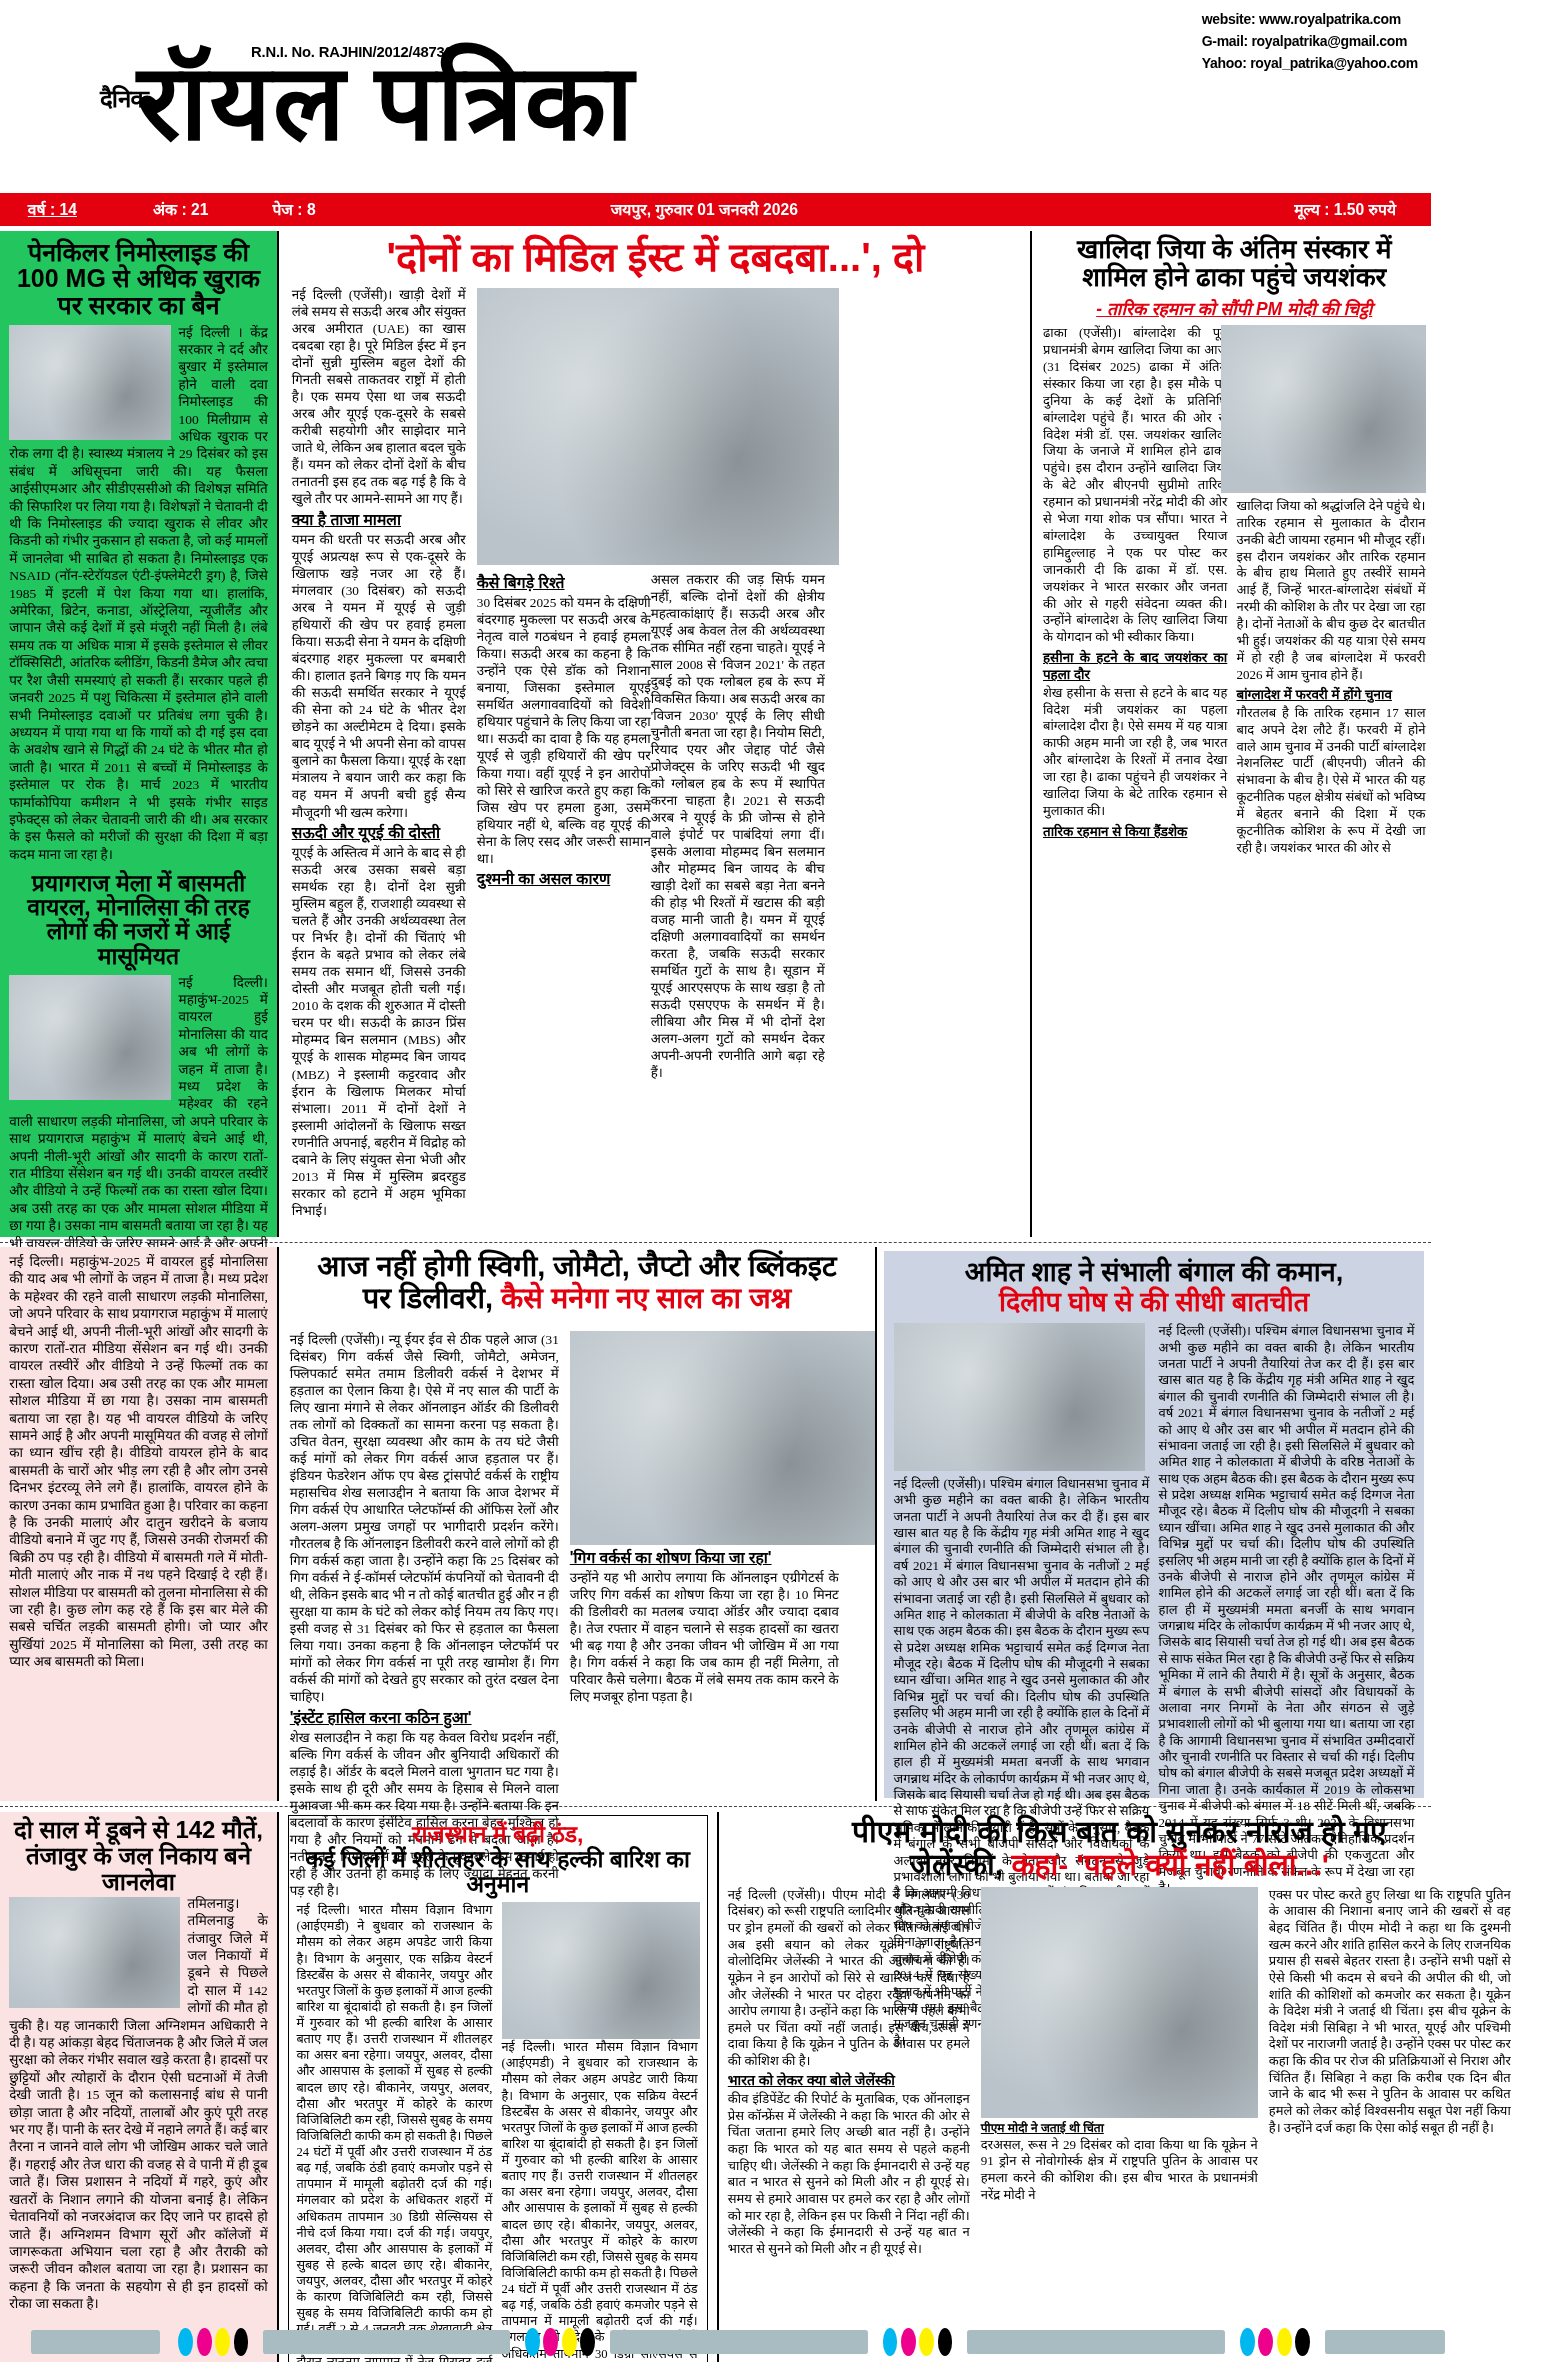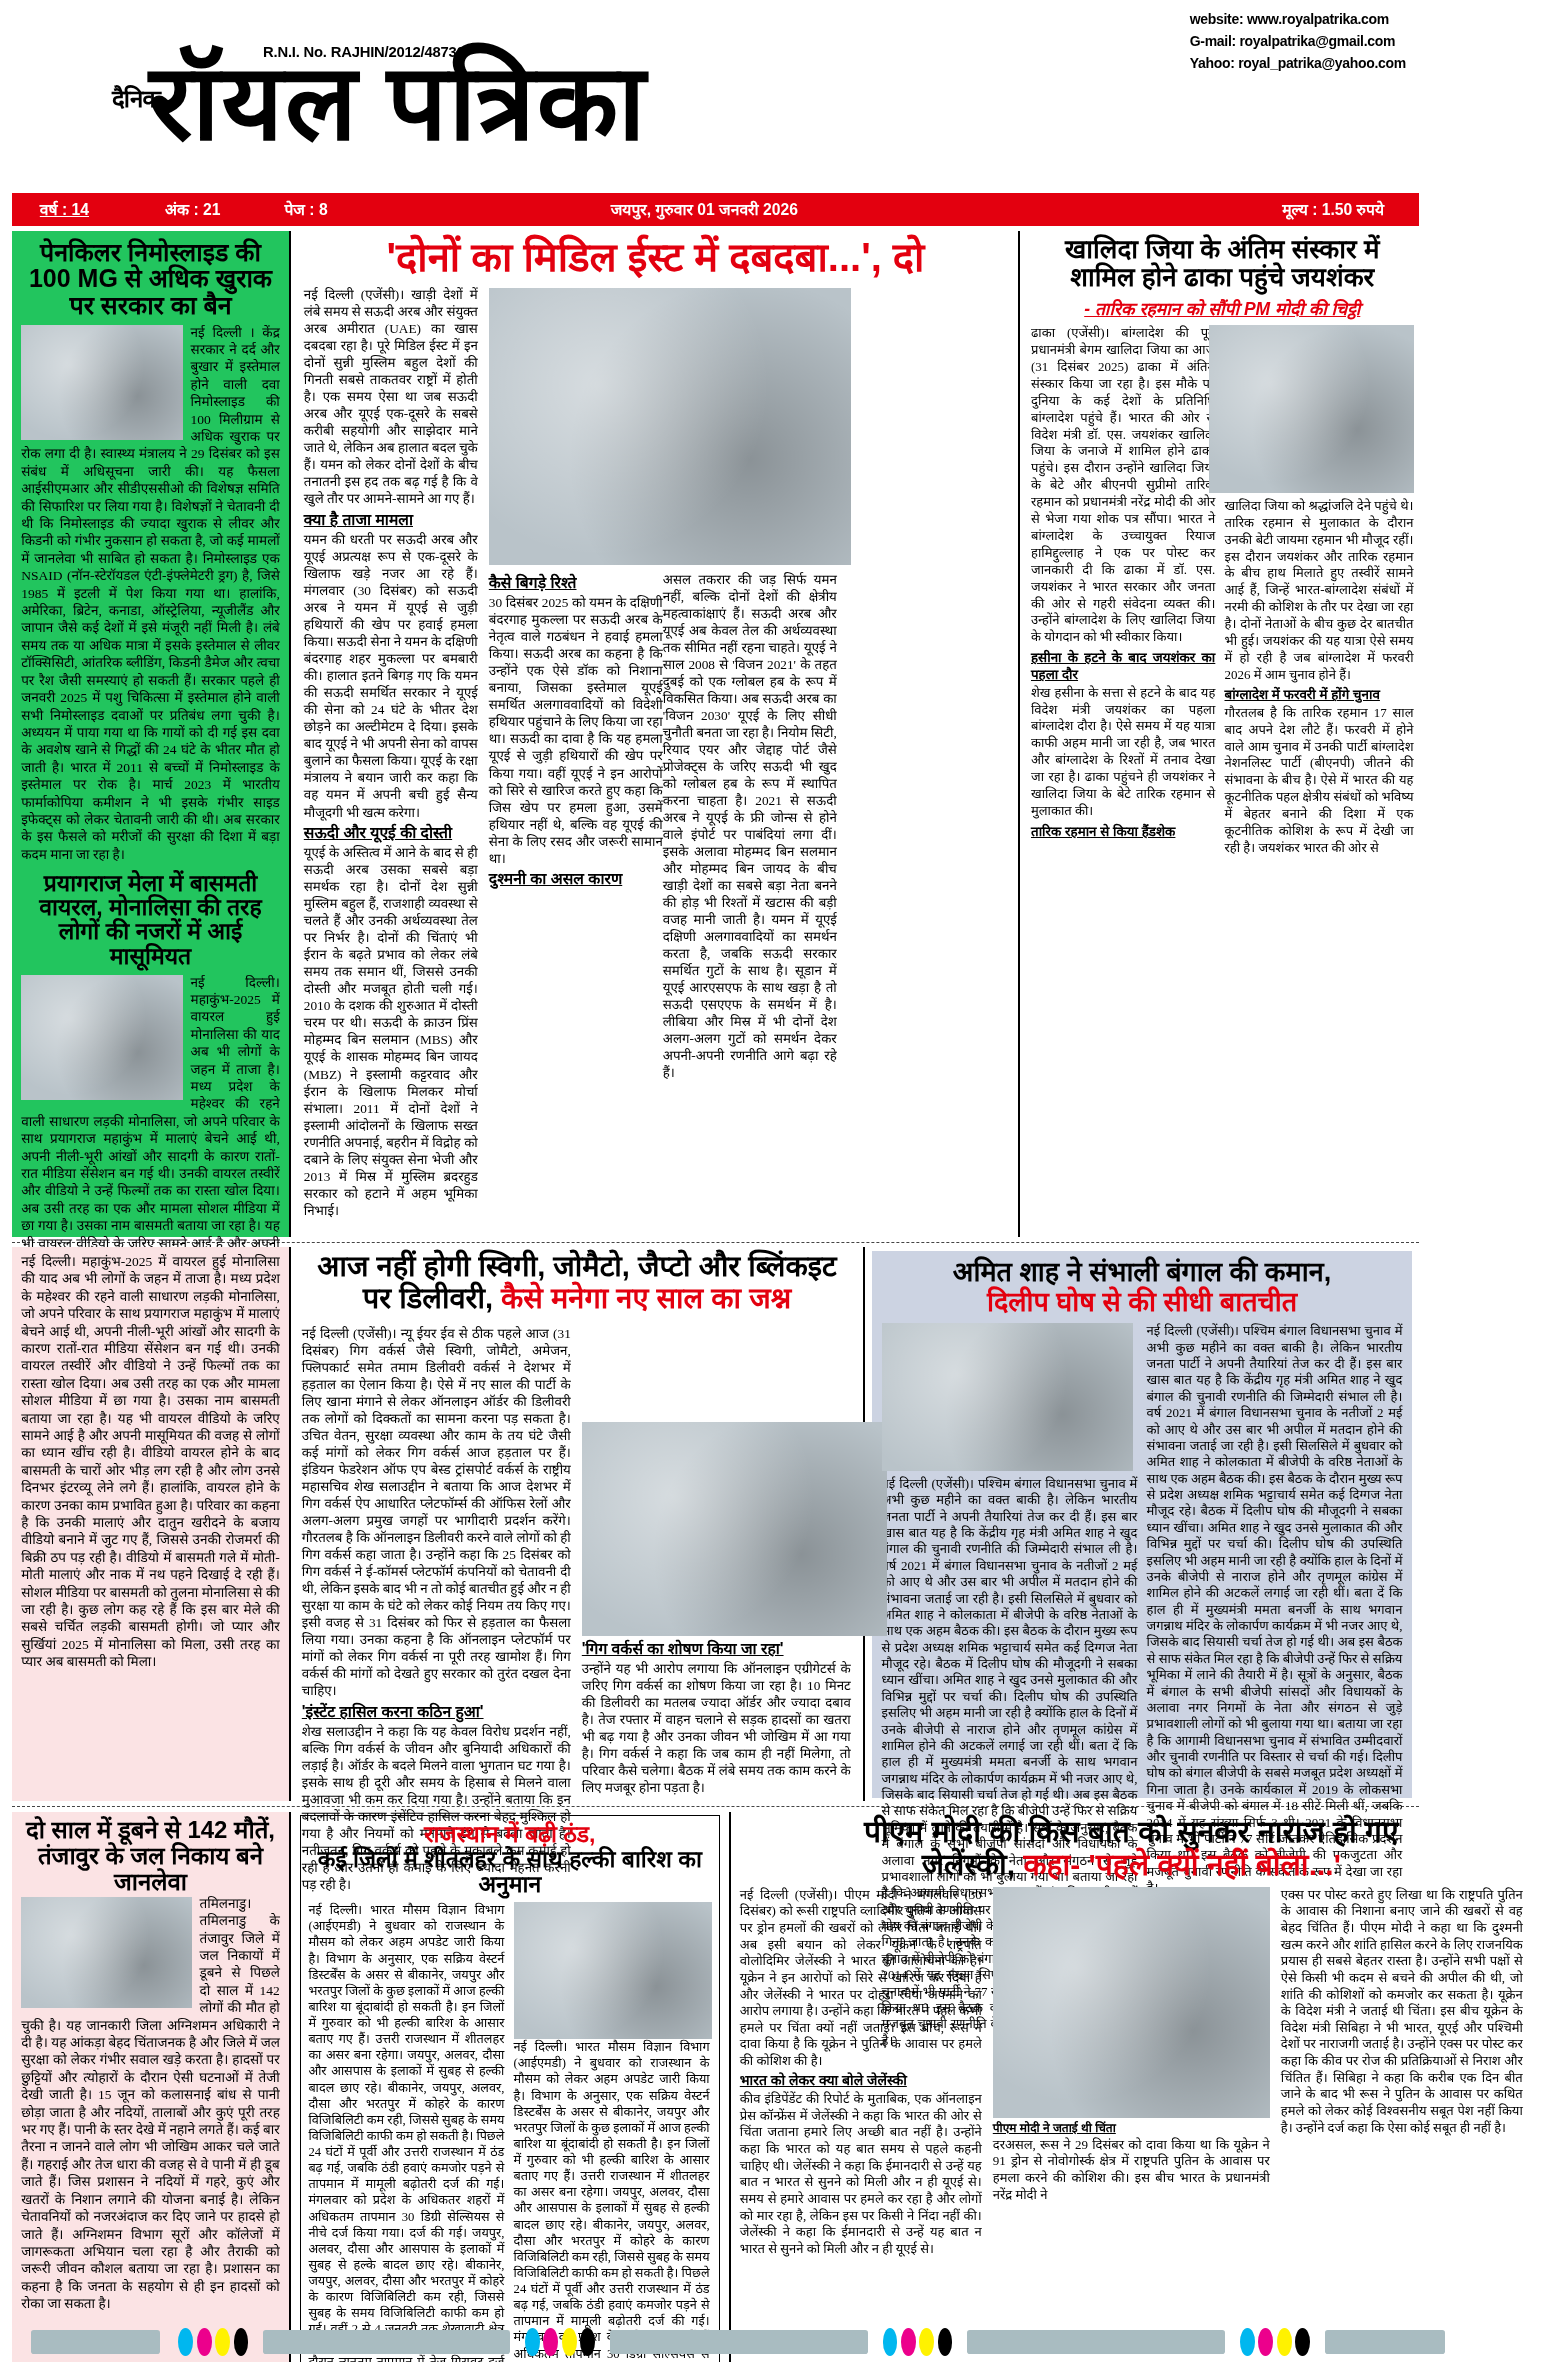--- a/index.html
+++ b/index.html
@@ -4,21 +4,21 @@
 <style>
   * { box-sizing: border-box; margin: 0; padding: 0; }
   body {
     width: 1567px; height: 2363px;
     background: #ffffff;
     font-family: "Liberation Serif", "DejaVu Serif", serif;
     color: #000;
     overflow: hidden;
     position: relative;
   }
-  .page { width: 1431px; height: 2363px; position: relative; padding: 0 12px; }
+  .page { width: 1431px; height: 2363px; position: relative; padding: 0 0; }
 
   
   .contactblock {
     position: absolute; right: 13px; top: 9.2px;
     text-align: left; font-size: 14px; line-height: 1.55;
     font-family: "Liberation Sans", sans-serif; font-weight: 700;
     letter-spacing: -0.3px;
   }
   .rni {
     position: absolute; left: 251px; top: 44px;
@@ -104,21 +104,21 @@
   .rc { width: 189px; font-size: 13px; line-height:1.30; text-align: justify; }
   .rphoto { width: 205px; height: 168px; float: right; margin: 0 0 4.6px 7.4px; }
 
   
   .mid-zone { display:flex; height: 554px; margin-top: 3.7px; }
   .mz-left { width: 277px; background:#fbe3e4; padding: 5.5px 9.2px; flex:none; }
   .mz-mid  { flex:1; padding: 3.7px 11px; }
   .mz-right{ width: 554px; padding: 3.7px 7.4px; flex:none; }
 
   .mzhead { font-size: 29px; text-align:center; line-height:1.1; }
-  .mz-cols { display:flex; gap:11px; margin-top:10px;align-items:center; }
+  .mz-cols { display:flex; gap:11px; margin-top:16px; }
   .mzc { width: 269px; font-size: 13.3px; line-height:1.28; text-align: justify; }
   .mzphoto { width: 305px; height: 214px; }
 
   .bengal-box { background: #ccd3e2; padding: 7.4px 9.2px; height: 100%; }
   .bengalhead { font-size: 27px; text-align:center; line-height:1.1; }
   .bengal-cols { display:flex; gap:9.2px; margin-top:5.5px; }
   .bc { width: 260px; font-size: 13px; line-height:1.26; text-align: justify; }
   .bphoto { width: 251px; height: 148px; margin-bottom: 4.6px; }
 
   

